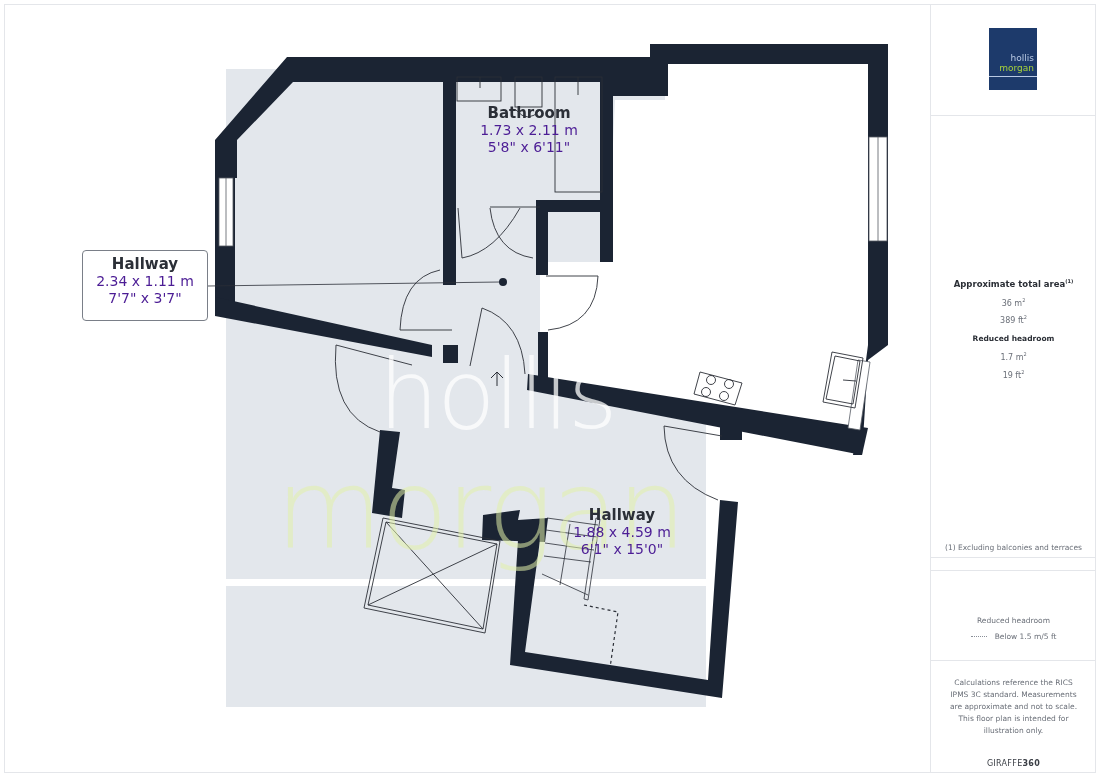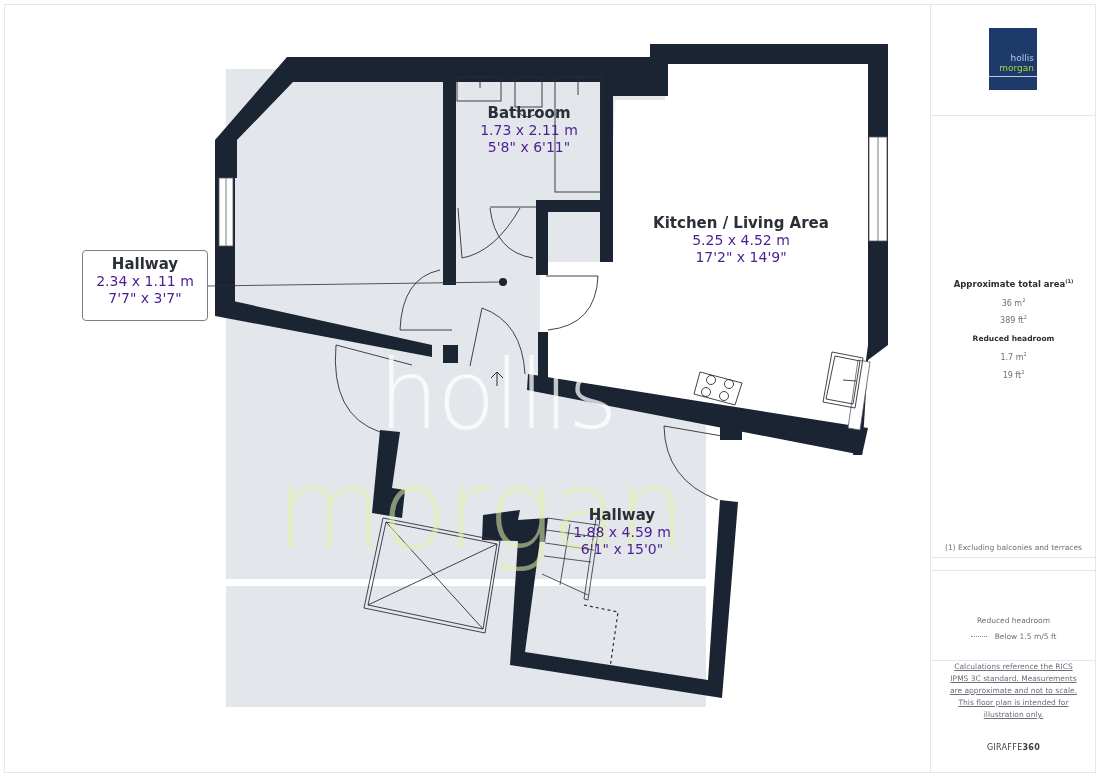--- a/index.html
+++ b/index.html
@@ -145,25 +145,20 @@
   <div class="watermark wm1">hollis</div>
   <div class="watermark wm2">morgan</div>
 
 
   <div class="room-label" style="left:529px; top:104px;">
     <div class="room-name">Bathroom</div>
     <div class="room-dim">1.73 x 2.11 m</div>
     <div class="room-dim">5'8" x 6'11"</div>
   </div>
 
-  <div class="room-label" style="left:741px; top:214px;">
-    <div class="room-name">Kitchen / Living Area</div>
-    <div class="room-dim">5.25 x 4.52 m</div>
-    <div class="room-dim">17'2" x 14'9"</div>
-  </div>
 
   <div class="callout">
     <div class="room-name">Hallway</div>
     <div class="room-dim">2.34 x 1.11 m</div>
     <div class="room-dim">7'7" x 3'7"</div>
   </div>
 
   <div class="room-label" style="left:622px; top:506px;">
     <div class="room-name">Hallway</div>
     <div class="room-dim">1.88 x 4.59 m</div>
@@ -194,16 +189,16 @@
   <div class="sb-section" style="top:524px; height:43px;">
     <div class="note" style="margin-top:14px;">(1) Excluding balconies and terraces</div>
   </div>
 
   <div class="sb-section" style="top:597px; height:60px;">
     <div class="note" style="margin-top:14px;">Reduced headroom</div>
     <div class="note" style="margin-top:4px;"><span class="legend-line"></span><span>Below 1.5 m/5 ft</span></div>
   </div>
 
   <div class="sb-section" style="top:657px; height:112px; border-bottom:none;">
-    <div class="note" style="text-decoration:underline;">Calculations reference the RICS IPMS 3C standard. Measurements are approximate and not to scale. This floor plan is intended for illustration only.</div>
+    <div class="note" style="margin-top:16px;">Calculations reference the RICS IPMS 3C standard. Measurements are approximate and not to scale. This floor plan is intended for illustration only.</div>
     <div class="brand" style="margin-top:22px;"><span>GIRAFFE</span><b>360</b></div>
   </div>
 </div>
 
 </body></html>

